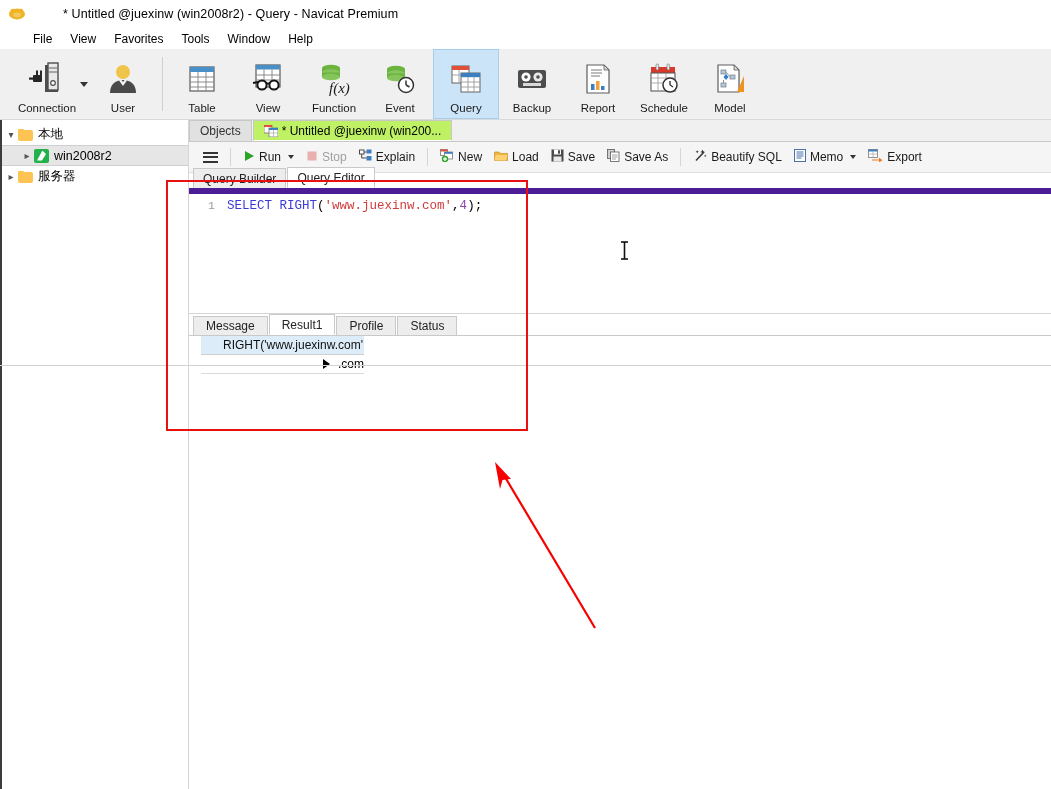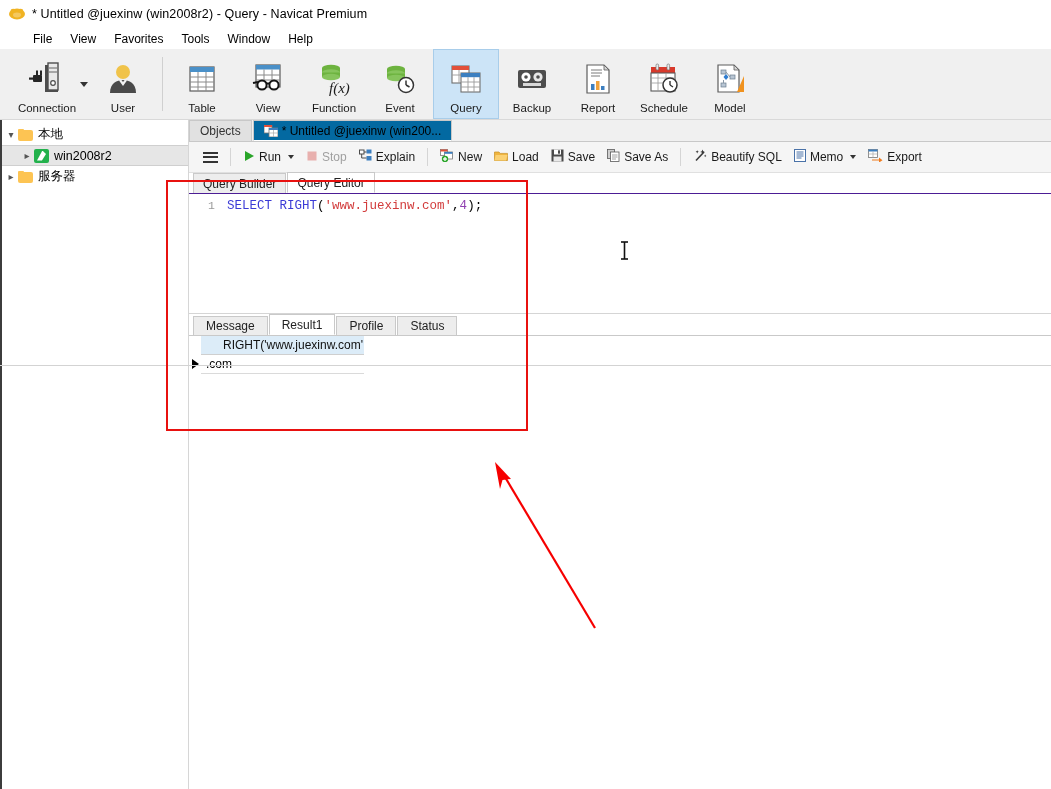--- a/index.html
+++ b/index.html
@@ -13,21 +13,21 @@
   }
   #app { position: relative; width: 1051px; height: 789px; }
 
   
   .titlebar {
     height: 28px; display: flex; align-items: center;
     padding-left: 8px; background: #ffffff;
     border-bottom: 1px solid #ffffff;
   }
   .title-icon { width: 18px; height: 16px; margin-right: 6px; position: relative; }
-  .title-text { font-size: 12.5px; color: #000; letter-spacing: .1px; }
+  .title-text { font-size: 12.5px; color: #000; letter-spacing: .1px; margin-left: 31px; }
 
   
   .menubar {
     height: 21px; display: flex; align-items: center;
     padding-left: 24px; background: #ffffff; gap: 0px;
   }
   .menu-item {
     font-size: 12px; padding: 2px 9px; color: #000; cursor: default;
   }
 
@@ -96,21 +96,21 @@
   .tabstrip {
     height: 22px; background: #f0f0f0; display: flex; align-items: flex-end;
     border-bottom: 1px solid #c8c8c8;
   }
   .pane-tab {
     height: 21px; display: flex; align-items: center; gap: 4px;
     padding: 0 10px; font-size: 12px; color: #333;
     background: #e1e1e1; border: 1px solid #c8c8c8; border-bottom: none;
     margin-right: 1px; cursor: default;
   }
-  .pane-tab.active { background: #0369a1; color: #000; border-bottom: 1px solid #fff; }
+  .pane-tab.active { background: #bef264; color: #000; border-bottom: 1px solid #fff; }
   .qtab-ico { width: 14px; height: 12px; position: relative; flex:none; }
 
   
   .qtoolbar {
     height: 31px; background: #f5f5f5; display: flex; align-items: center;
     padding-left: 8px; gap: 0px; border-bottom: 1px solid #e0e0e0;
   }
   .q-btn {
     display: flex; align-items: center; gap: 4px; padding: 3px 6px;
     font-size: 12px; color: #1a1a1a; cursor: default; white-space: nowrap;
@@ -121,21 +121,21 @@
     width: 0; height: 0; border-left: 3.5px solid transparent;
     border-right: 3.5px solid transparent; border-top: 4.5px solid #333;
     margin-left: 3px;
   }
   .hamburger { display: flex; flex-direction: column; gap: 2.5px; padding: 4px 6px; cursor:default;}
   .hamburger span { display: block; width: 15px; height: 2px; background: #333; }
 
   
   .edtabs {
     height: 21px; display: flex; align-items: flex-end;
-    background: #ffffff; padding-left: 4px; border-bottom: 1px solid #4c1d95;
+    background: #ffffff; padding-left: 4px; border-bottom: 6px solid #4c1d95;
   }
   .ed-tab {
     height: 20px; padding: 0 9px; font-size: 12px; display: flex; align-items: center;
     background: #ededed; border: 1px solid #c9c9c9; border-bottom: none;
     color: #222; margin-right: 1px; cursor: default;
   }
   .ed-tab.active { background: #ffffff; border-bottom: 1px solid #fff; height: 21px; }
 
   
   .codearea {
@@ -174,20 +174,21 @@
     background: #dcecf8; border-bottom: 1px solid #cfcfcf;
     width: 163px; margin-left: 12px;
   }
   .grid-header .colname {
     font-size: 12px; padding-left: 22px; color: #111; white-space: nowrap; overflow: hidden;
   }
   .grid-row {
     display: flex; height: 19px; align-items: center;
     border-bottom: 1px solid #dadada; width: 163px; margin-left: 12px;
     background: #ffffff;
+    justify-content: flex-end;
   }
   .row-marker {
     width: 12px; margin-left: -12px; display: flex; align-items: center; justify-content: center;
   }
   .row-marker i {
     display:block; width:0; height:0;
     border-top: 5px solid transparent; border-bottom: 5px solid transparent;
     border-left: 7px solid #000;
   }
   .cell { font-size: 12px; padding-left: 5px; color: #000; }

